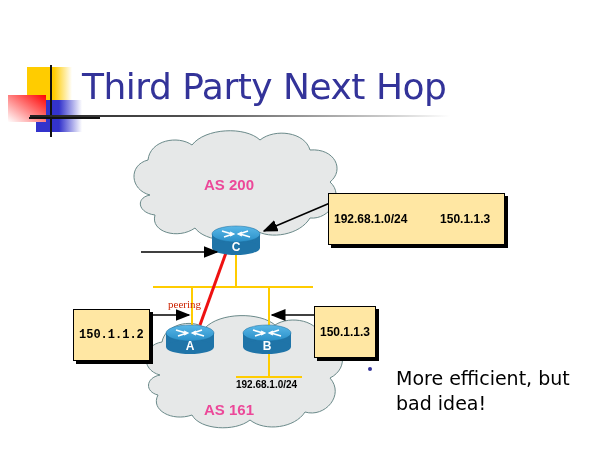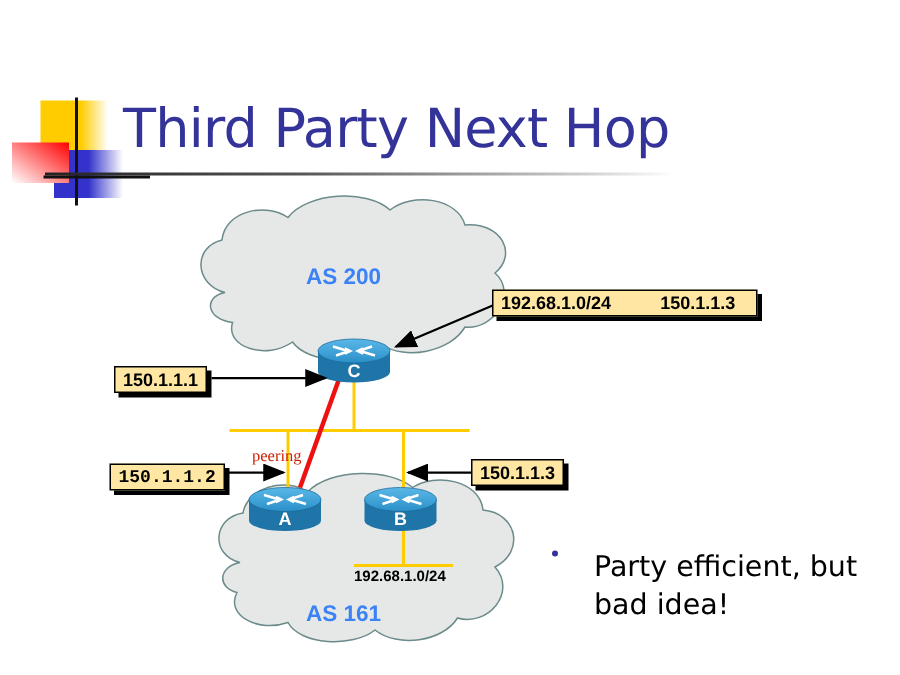--- a/index.html
+++ b/index.html
@@ -2,22 +2,22 @@
 <html><head>
 <meta charset="utf-8">
 <style>
   html, body { margin:0; padding:0; background:#ffffff; }
   body { width:600px; height:450px; position:relative; overflow:hidden; font-family:"Liberation Sans", sans-serif; }
   .slide { position:absolute; left:0; top:0; width:544px; height:450px; }
   .logo { position:absolute; left:0; top:60px; width:100px; height:80px; }
   .title { position:absolute; left:82px; top:66px; font-family:"DejaVu Sans", sans-serif; font-size:36px; color:#333399; white-space:nowrap; letter-spacing:-0.5px; }
   .title-rule { position:absolute; left:30px; top:115px; width:420px; height:2px; background:linear-gradient(to right,#222 0%,#555 40%,#ccc 85%,#fff 100%); }
   svg.diagram { position:absolute; left:0; top:0; width:600px; height:450px; }
-  .label-box { position:absolute; background:#ffe7a3; border:1px solid #000; box-shadow:3px 3px 0 #000; font-family:"Liberation Sans", sans-serif; font-weight:bold; font-size:12px; color:#000; padding:1px 5px; white-space:nowrap; }
-  .as-label { position:absolute; font-family:"Liberation Sans", sans-serif; font-weight:bold; font-size:15px; color:#3b82f6; }
+  .label-box { position:absolute; background:#ffe7a3; border:1px solid #000; box-shadow:3px 3px 0 #000; font-family:"Liberation Sans", sans-serif; font-weight:bold; font-size:12px; color:#000; padding:18px 5px; white-space:nowrap; }
+  .as-label { position:absolute; font-family:"Liberation Sans", sans-serif; font-weight:bold; font-size:15px; color:#ec4899; }
   .net-label { position:absolute; font-family:"Liberation Sans", sans-serif; font-weight:bold; font-size:10px; color:#000; }
   .peering { position:absolute; font-family:"Liberation Serif", serif; font-size:11px; color:#cc2200; }
   .router-letter { font-family:"Liberation Sans", sans-serif; font-weight:bold; font-size:12px; fill:#ffffff; }
   .bullet { position:absolute; left:368px; top:367px; width:4px; height:4px; background:#333399; border-radius:50%; }
   .bullet-text { position:absolute; left:396px; top:366px; width:200px; font-family:"DejaVu Sans", sans-serif; font-size:19px; color:#000; line-height:25px; }
 </style>
 </head>
 <body>
 
 <div class="slide">
@@ -101,22 +101,21 @@
 
   <div class="as-label" style="left:204px; top:176px;">AS 200</div>
   <div class="as-label" style="left:204px; top:401px;">AS 161</div>
 
   <div class="label-box" style="left:328px; top:193px; width:165px;">
     <span>192.68.1.0/24</span>
     <span style="display:inline-block; width:26px;"></span>
     <span>150.1.1.3</span>
   </div>
 
-  <div class="label-box" style="left:76px; top:244px;">150.1.1.1</div>
   <div class="label-box" style="left:73px; top:309px;font-family:Liberation Mono, monospace;">150.1.1.2</div>
   <div class="label-box" style="left:314px; top:306px;">150.1.1.3</div>
 
   <div class="peering" style="left:168px; top:264px;margin-top:34px;">peering</div>
   <div class="net-label" style="left:236px; top:379px;">192.68.1.0/24</div>
 
   <div class="bullet"></div>
-  <div class="bullet-text">Party efficient, but bad idea!</div>
+  <div class="bullet-text">More efficient, but bad idea!</div>
 </div>
 
 </body></html>

